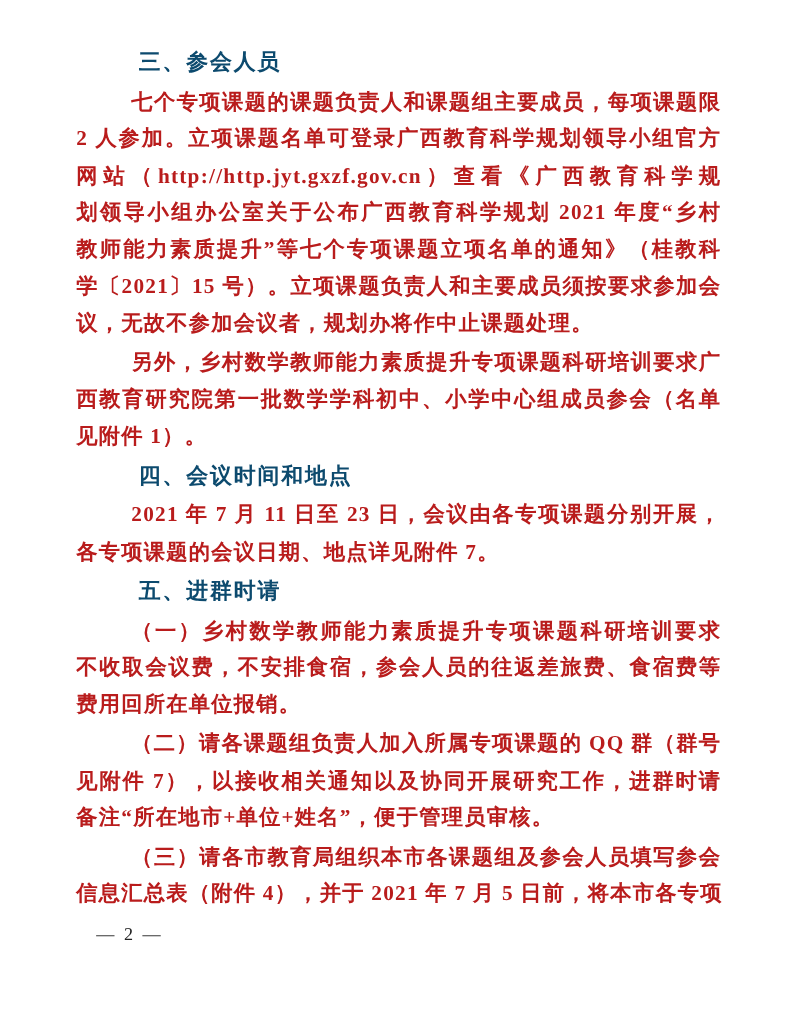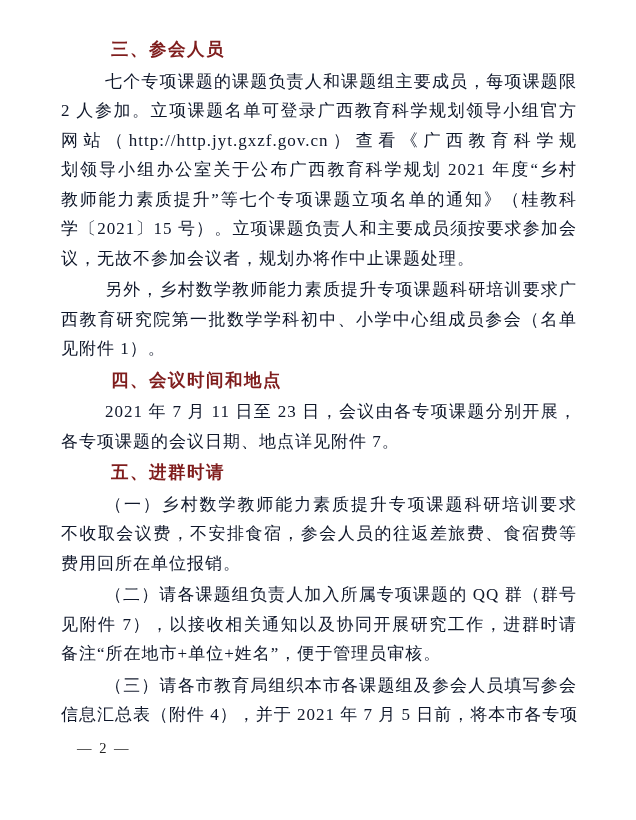--- a/index.html
+++ b/index.html
@@ -22,33 +22,34 @@
     left: 61px;
     width: 516px;
   }
   .heading {
     font-family: "Liberation Sans", "DejaVu Sans", sans-serif;
     font-weight: 700;
     font-size: 17.5px;
     line-height: 29.5px;
     letter-spacing: 1.5px;
     padding-left: 50px;
-    color: #7f1d1d;
+    color: #0c4a6e;
     margin-top: 2px;
   }
   .paragraph {
     margin-top: 2px;
   }
   .line {
     font-size: 17px;
     line-height: 29.5px;
     height: 29.5px;
     letter-spacing: 1px;
     white-space: nowrap;
-    color: #0f172a;
+    color: #b91c1c;
+    font-weight: bold;
   }
   .line.first {
     padding-left: 44px;
   }
   .line.fill {
     white-space: normal;
     text-align: justify;
     text-align-last: justify;
     overflow: hidden;
   }

